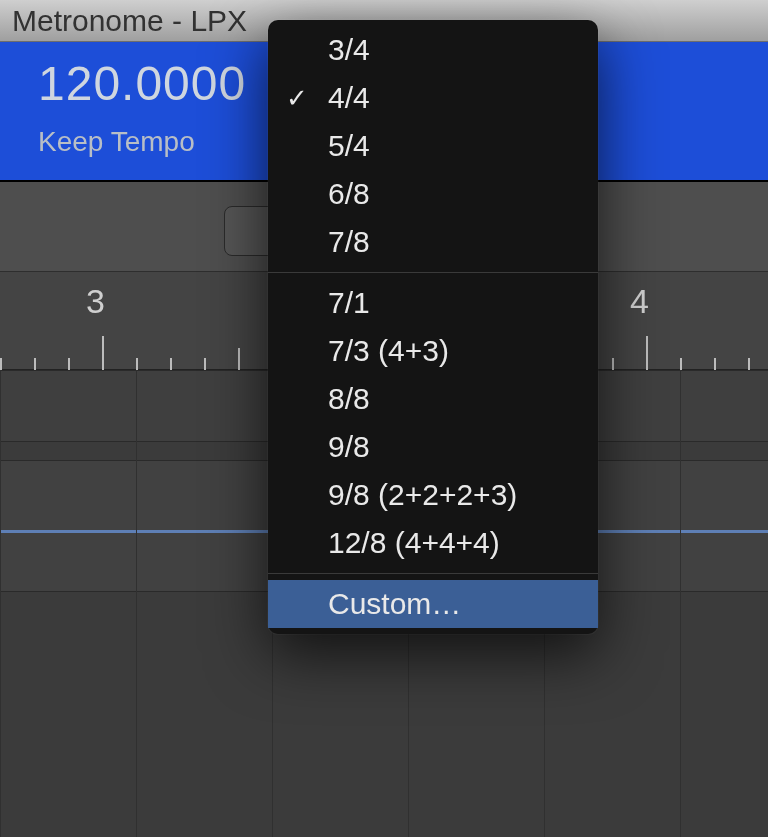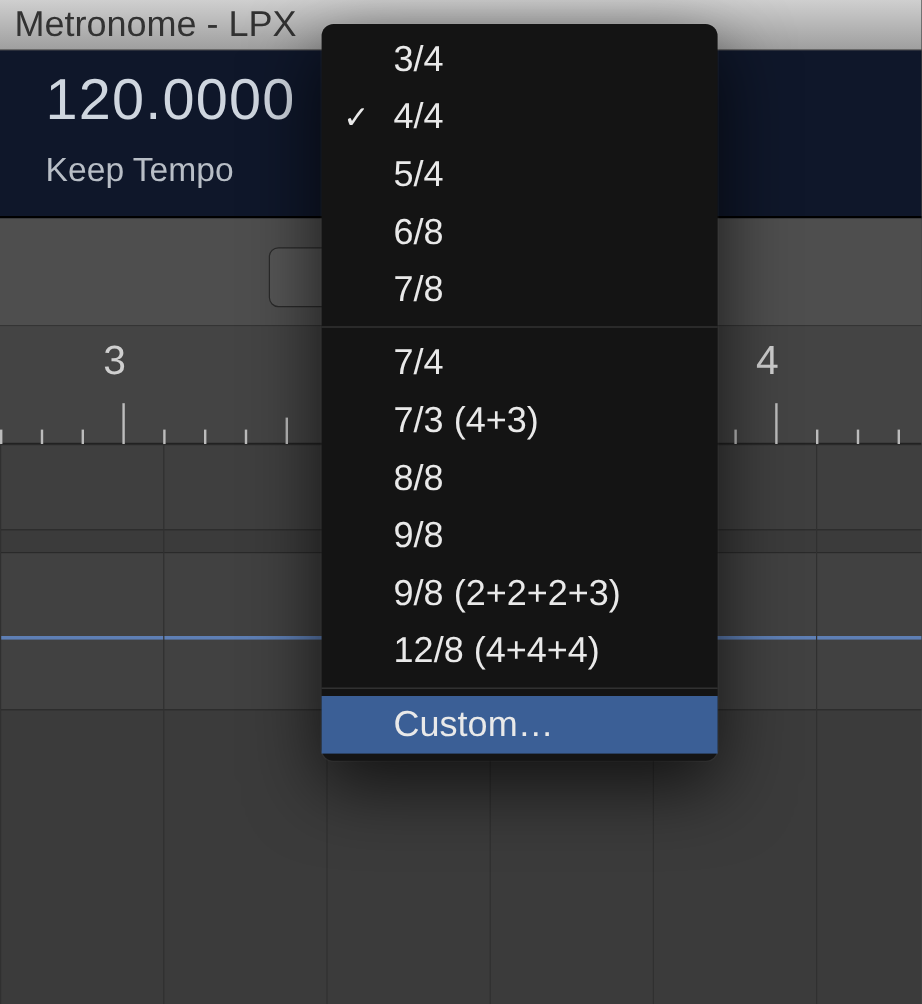--- a/index.html
+++ b/index.html
@@ -14,21 +14,21 @@
     position:absolute; left:0; top:0; width:100%; height:42px;
     background:linear-gradient(#cfcfcf,#9f9f9f);
     border-bottom:1px solid #6d6d6d;
     display:flex; align-items:center;
     padding-left:12px;
     color:#323232; font-size:30px;
   }
   
   .lcd {
     position:absolute; left:0; top:42px; width:100%; height:140px;
-    background:#0f172a;
+    background:#1d4ed8;
     border-bottom:2px solid #000;
   }
   .tempo-value {
     position:absolute; left:38px; top:14px;
     color:#cfd6df; font-size:48px; letter-spacing:1px; font-weight:400;
   }
   .tempo-label {
     position:absolute; left:38px; top:84px;
     color:#b8bec6; font-size:28px;
   }
@@ -156,21 +156,21 @@
       </div>
   </div>
 
   <div class="menu" id="menu-host">
       <div class="item"><span>3/4</span></div>
       <div class="item"><span class="check">✓</span><span>4/4</span></div>
       <div class="item"><span>5/4</span></div>
       <div class="item"><span>6/8</span></div>
       <div class="item"><span>7/8</span></div>
       <div class="sep"></div>
-      <div class="item"><span>7/4</span></div>
+      <div class="item"><span>7/1</span></div>
       <div class="item"><span>7/3 (4+3)</span></div>
       <div class="item"><span>8/8</span></div>
       <div class="item"><span>9/8</span></div>
       <div class="item"><span>9/8 (2+2+2+3)</span></div>
       <div class="item"><span>12/8 (4+4+4)</span></div>
       <div class="sep"></div>
       <div class="item highlight"><span>Custom…</span></div>
     </div>
 
 </div>

